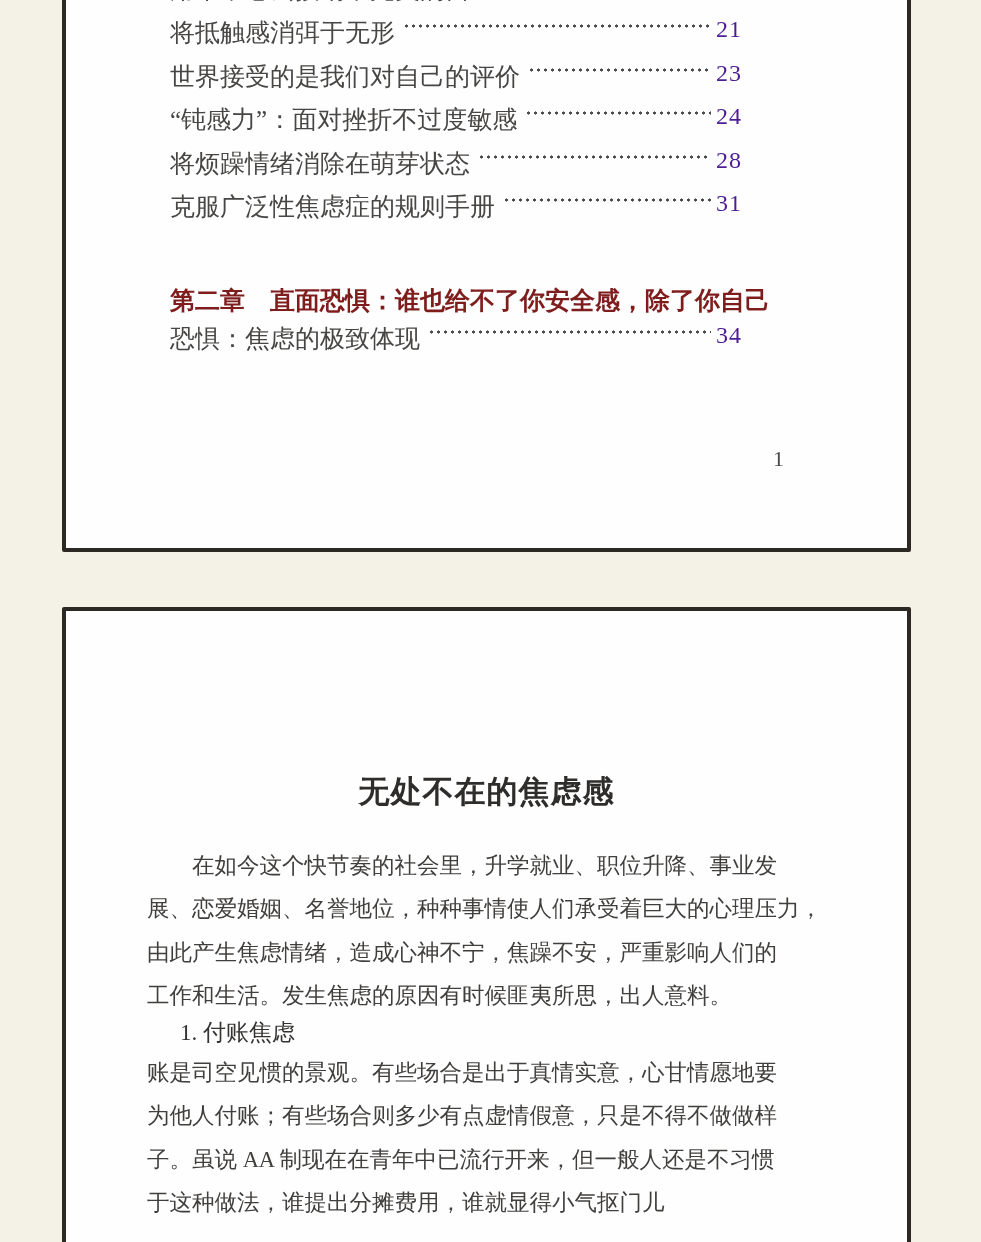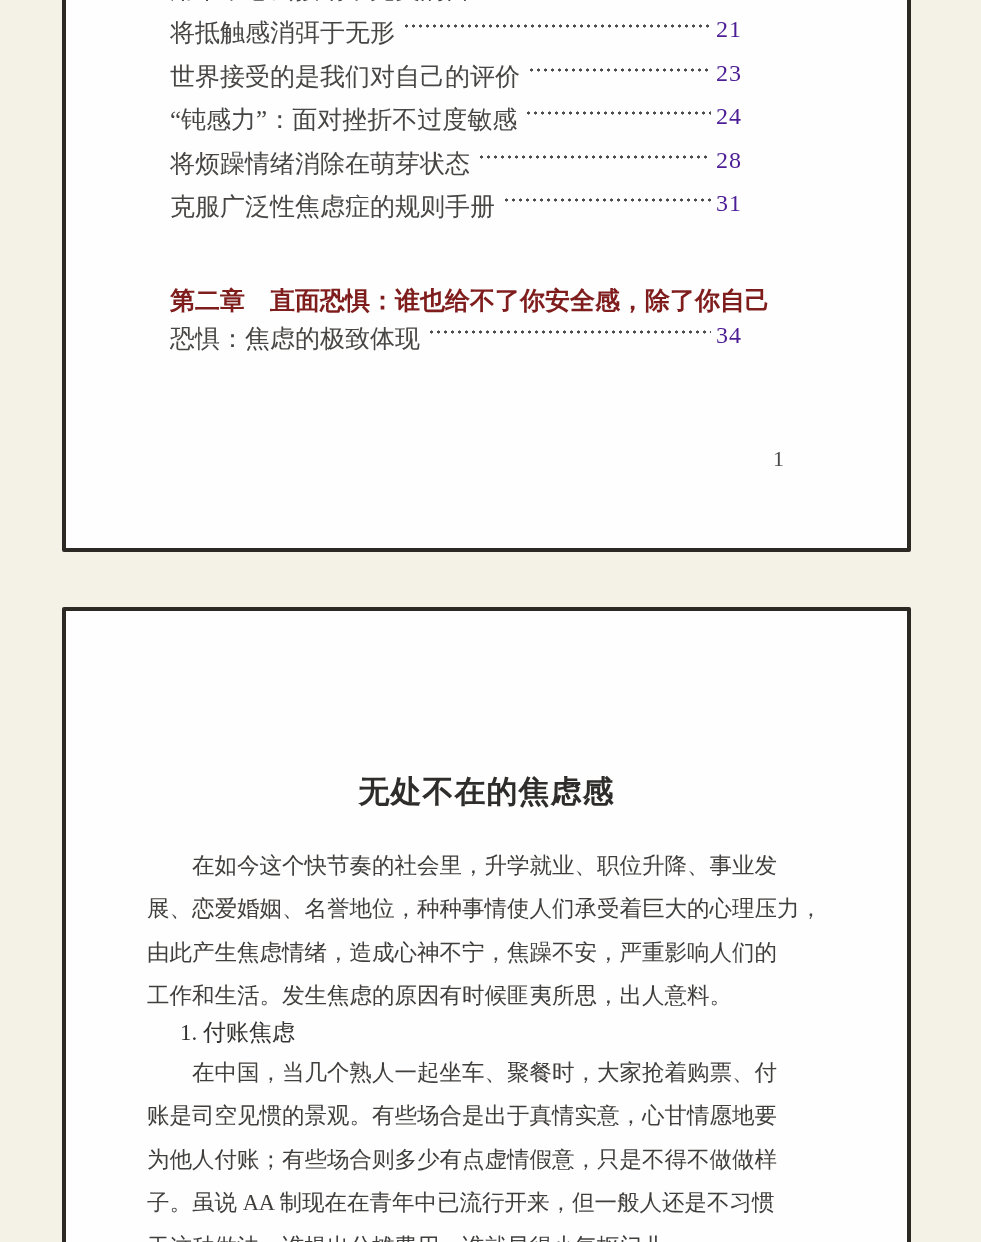--- a/index.html
+++ b/index.html
@@ -161,19 +161,18 @@
   <div id="para1" class="para">
       <div class="body-line indent">在如今这个快节奏的社会里，升学就业、职位升降、事业发</div>
       <div class="body-line">展、恋爱婚姻、名誉地位，种种事情使人们承受着巨大的心理压力，</div>
       <div class="body-line">由此产生焦虑情绪，造成心神不宁，焦躁不安，严重影响人们的</div>
       <div class="body-line">工作和生活。发生焦虑的原因有时候匪夷所思，出人意料。</div>
     </div>
 
   <div id="section-heading">1. 付账焦虑</div>
 
   <div id="para2" class="para">
-      <div class="body-line indent">在中国，当几个熟人一起坐车、聚餐时，大家抢着购票、付</div>
       <div class="body-line">账是司空见惯的景观。有些场合是出于真情实意，心甘情愿地要</div>
       <div class="body-line">为他人付账；有些场合则多少有点虚情假意，只是不得不做做样</div>
       <div class="body-line">子。虽说 AA 制现在在青年中已流行开来，但一般人还是不习惯</div>
       <div class="body-line">于这种做法，谁提出分摊费用，谁就显得小气抠门儿</div>
     </div>
 </div>
 
 </body></html>

